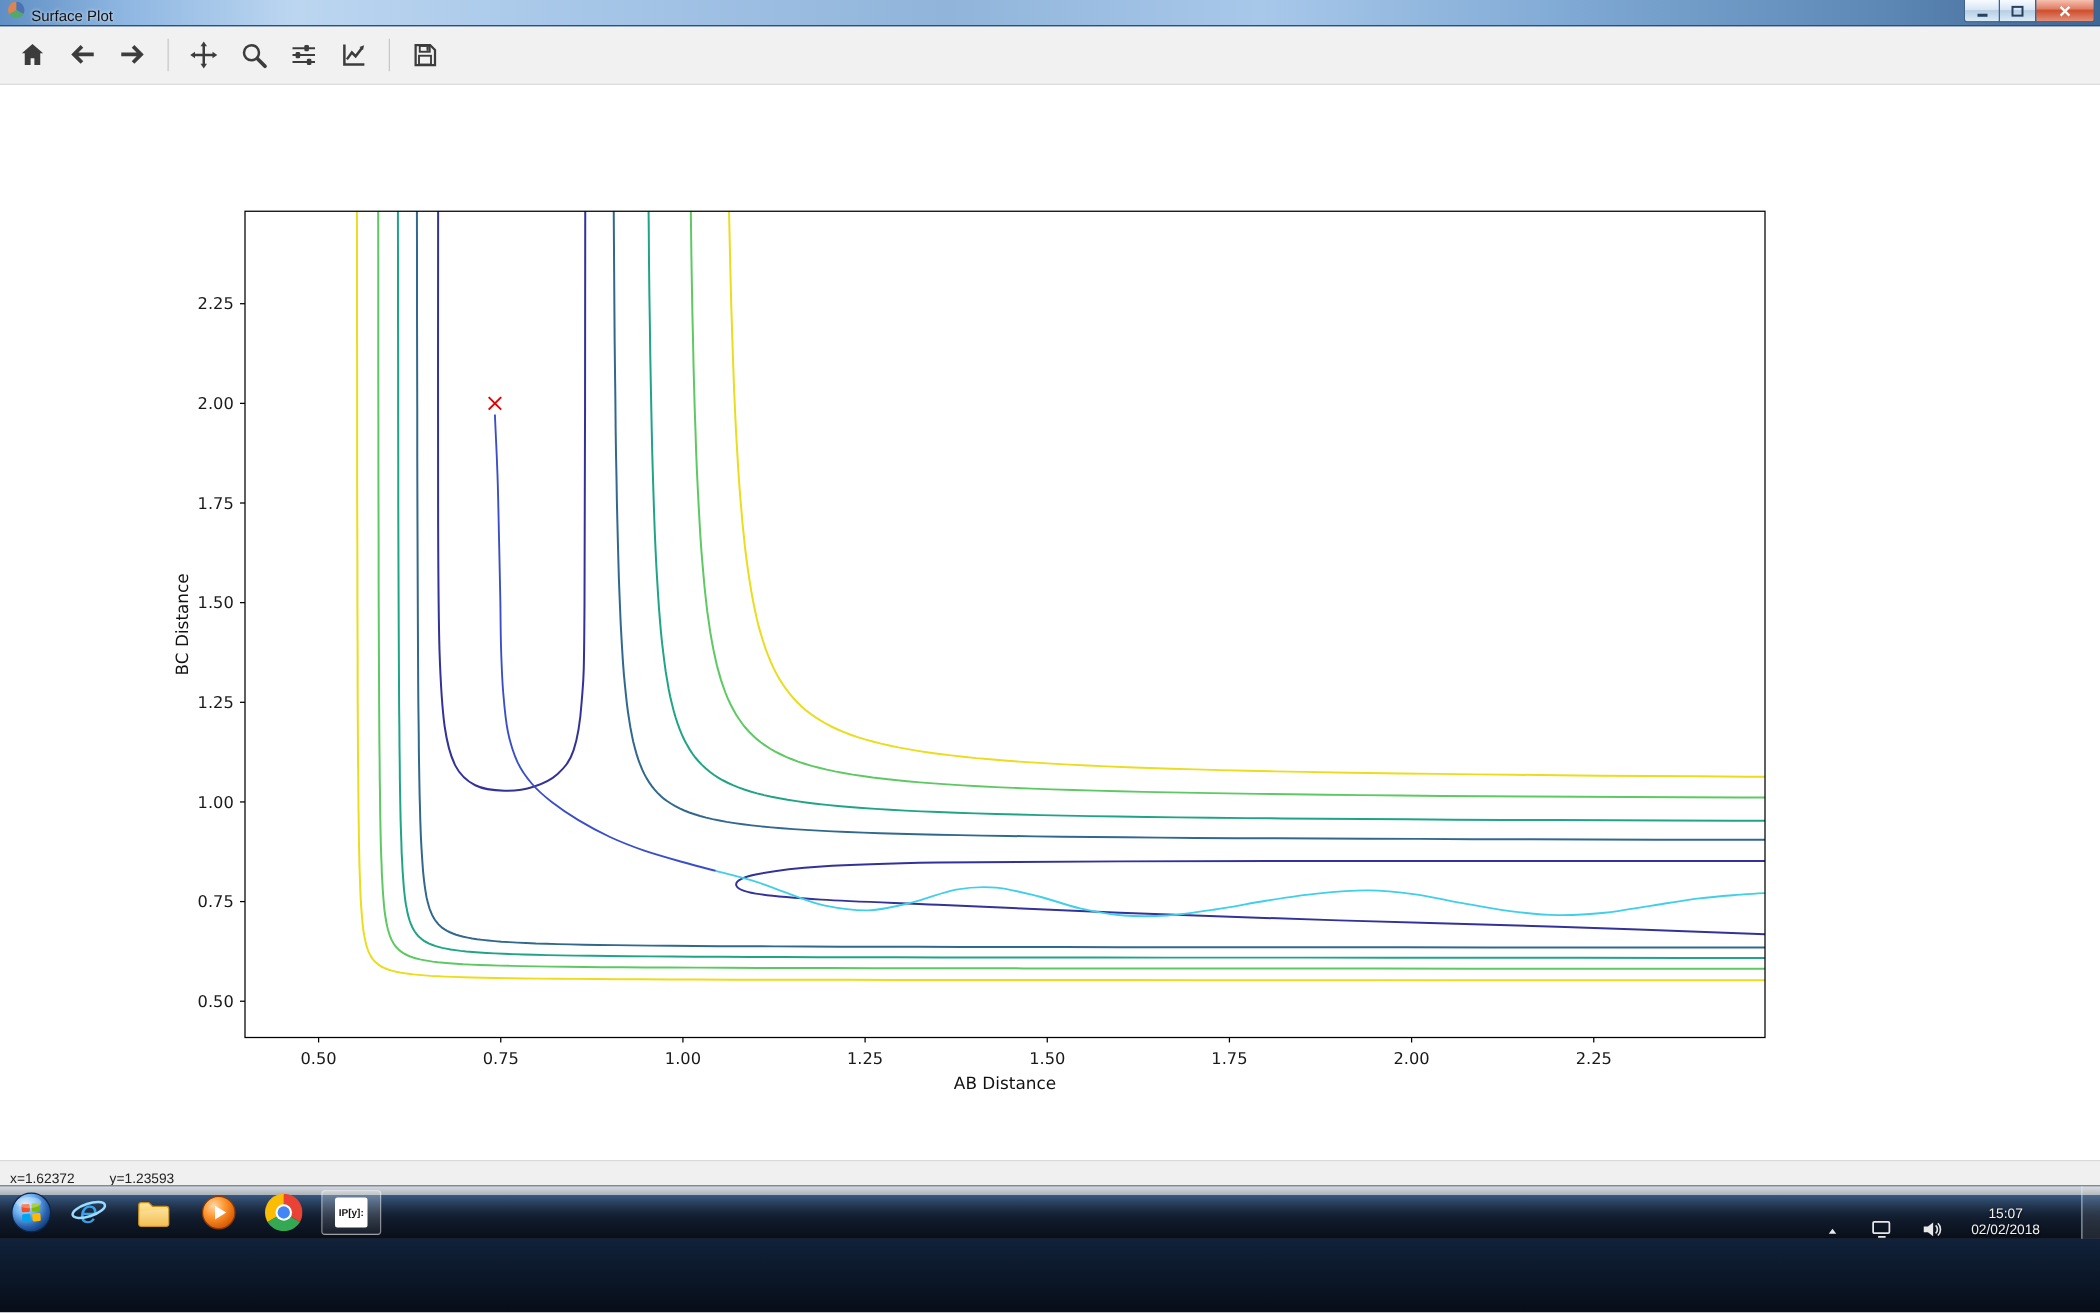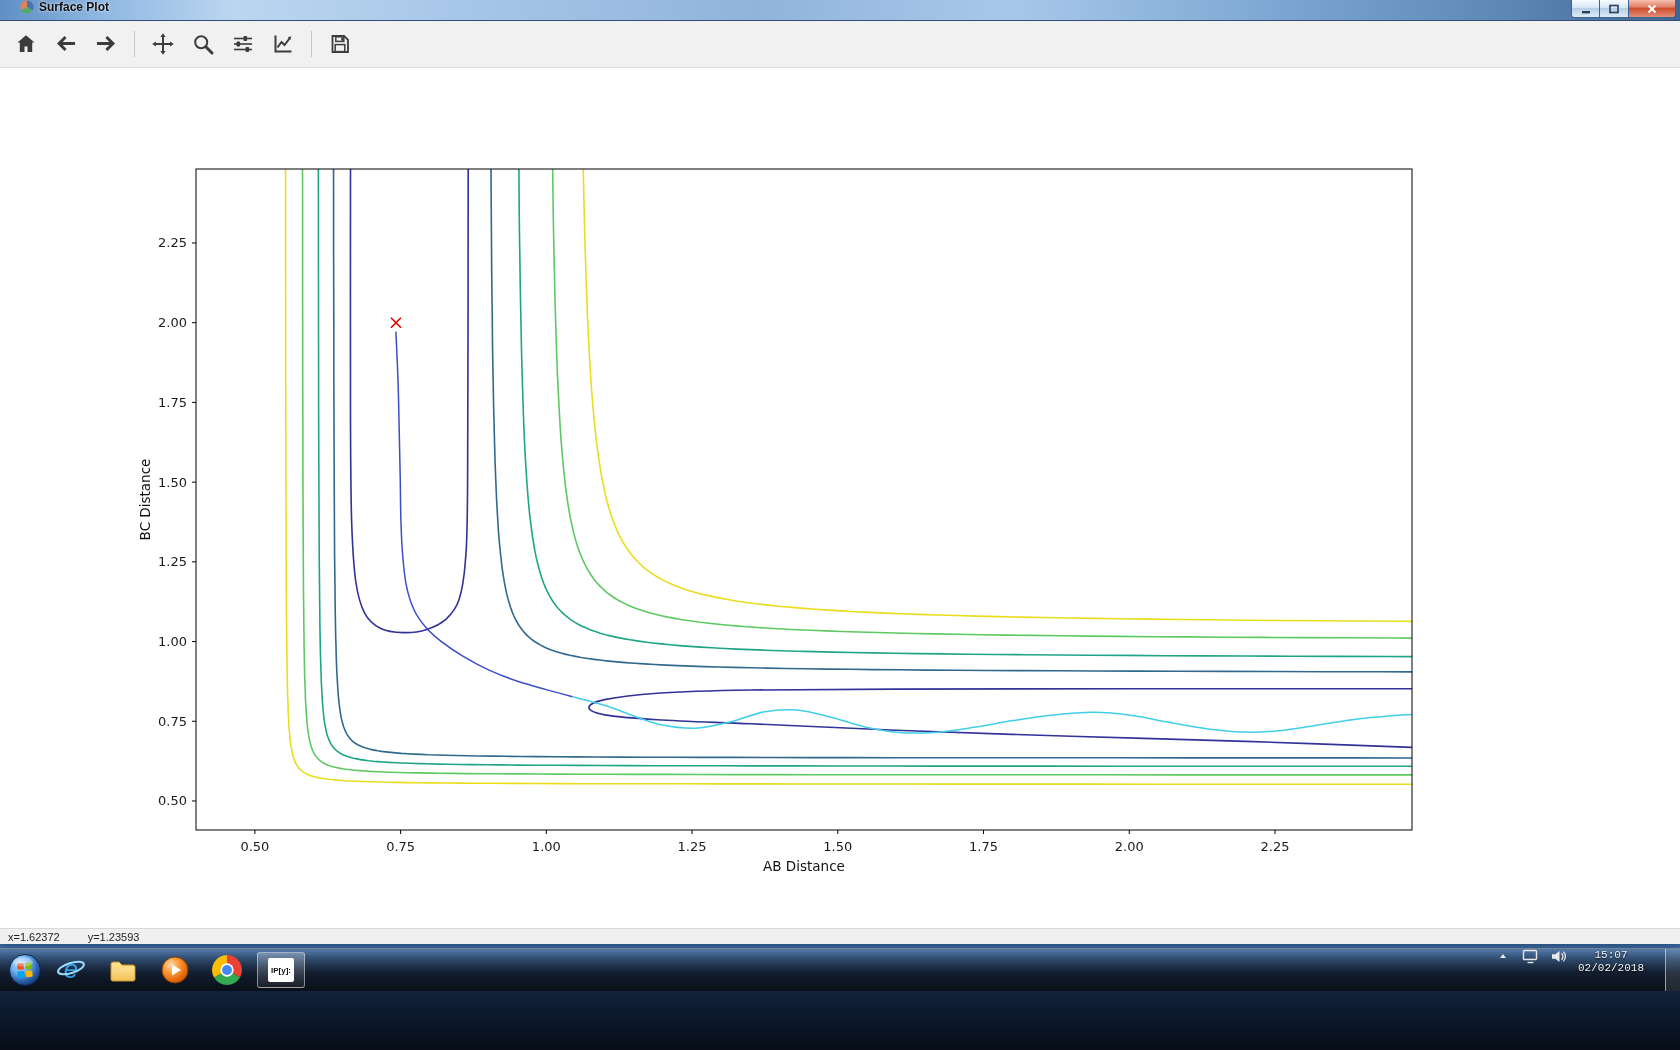--- a/index.html
+++ b/index.html
@@ -1,58 +1,58 @@
 <!DOCTYPE html>
 <html><head>
 <meta charset="utf-8">
 <style>
   html,body{width:1680px;height:1050px;margin:0;overflow:hidden;font-family:"Liberation Sans",sans-serif;}
   .desktop{position:relative;width:1680px;height:1050px;
     background:linear-gradient(180deg,#33629b 0%,#3a70ae 50%,#3e72b0 90.5%,#132742 93%,#070d18 100%);}
 
   
   .window{position:absolute;left:0;top:0;width:1680px;height:942px;box-shadow:0 2px 14px rgba(0,0,0,.55);}
-  .titlebar{position:relative;height:20px;display:flex;align-items:flex-start;padding-left:20px;
+  .titlebar{position:relative;height:20px;display:flex;align-items:flex-end;padding-left:6px;
     background:linear-gradient(90deg,#5f8fc4 0%,#8fb7e2 6%,#bcd6f0 14%,#a6c6e8 28%,#90b4da 45%,#a8c8ea 60%,#7fa9d4 75%,#5c86b4 90%,#3f6795 100%);
-    border-bottom:1px solid #2f4f74;font-weight:bold;}
+    border-bottom:1px solid #2f4f74;}
   .title{font-size:12px;color:#111;margin-left:5px;text-shadow:0 0 3px rgba(255,255,255,.9);}
   .win-controls{position:absolute;top:0;right:4px;display:flex;}
   .wbtn{width:29px;height:18px;box-sizing:border-box;border:1px solid #41628c;border-top:none;
     display:flex;align-items:center;justify-content:center;
     background:linear-gradient(#f7fbff,#d7e6f4 45%,#b7cee4 50%,#dcebf8 100%);}
   .wbtn.min{border-radius:0 0 0 3px;}
   .wbtn.max{border-left:none;}
   .wbtn.close{width:47px;border-left:none;border-radius:0 0 3px 0;
     background:linear-gradient(#f6c0b0,#e18168 40%,#cf4f2e 50%,#e2907a 100%);}
 
   .toolbar{height:46px;background:#f1f1f1;display:flex;align-items:center;padding-left:6px;border-bottom:1px solid #dcdcdc;}
   .tbtn{width:38px;height:38px;margin:0 1px;padding:0;border:none;background:transparent;
     display:flex;align-items:center;justify-content:center;}
   .sep{width:1px;height:26px;background:#c8c8c8;margin:0 8px;}
 
   .canvas{position:relative;height:860px;background:#ffffff;}
   .ticklbl{font:13px "DejaVu Sans",sans-serif;fill:#1a1a1a;}
   .axlbl{font:13.5px "DejaVu Sans",sans-serif;fill:#111;}
 
-  .statusbar{height:16px;background:#f0f0f0;border-top:1px solid #d9d9d9;box-sizing:border-box;
+  .statusbar{height:28px;background:#f0f0f0;border-top:1px solid #d9d9d9;box-sizing:border-box;
     font-size:11px;color:#222;display:flex;align-items:center;padding-left:8px;}
   .statusbar .cy{margin-left:28px;}
 
   
   .taskbar{position:absolute;left:0;top:948px;width:1680px;height:42px;
     background:linear-gradient(180deg,rgba(150,170,190,.30) 0%,rgba(60,75,95,.40) 18%,rgba(18,26,40,.75) 55%,rgba(8,12,20,.88) 100%);
     border-top:1px solid rgba(200,220,240,.55);display:flex;align-items:center;}
   .start{width:40px;height:40px;margin-left:5px;display:flex;align-items:center;justify-content:center;}
   .task-icon{width:52px;height:40px;display:flex;align-items:center;justify-content:center;}
   .task-btn{width:46px;height:34px;margin-left:4px;border:1px solid rgba(255,255,255,.45);border-radius:3px;
     background:linear-gradient(rgba(255,255,255,.28),rgba(255,255,255,.06));
     display:flex;align-items:center;justify-content:center;}
   .ipy-box{width:26px;height:24px;background:#fff;border-radius:2px;display:flex;align-items:center;justify-content:center;
     font-size:8px;font-weight:bold;color:#111;letter-spacing:0;}
-  .tray{position:absolute;right:0;top:0;height:42px;display:flex;align-items:flex-start;gap:11px;padding-right:0;font-family:Liberation Mono, monospace;}
+  .tray{position:absolute;right:0;top:0;height:42px;display:flex;align-items:flex-end;gap:23px;padding-right:0;}
   .clock{color:#f2f2f2;font-size:11px;line-height:13px;text-align:center;text-shadow:0 1px 2px #000;margin-right:10px;}
   .show-desktop{width:14px;height:42px;border-left:1px solid rgba(220,235,250,.6);background:rgba(255,255,255,.10);}
 </style>
 </head>
 <body>
 
 <div class="desktop">
 
   <div class="window">
 

